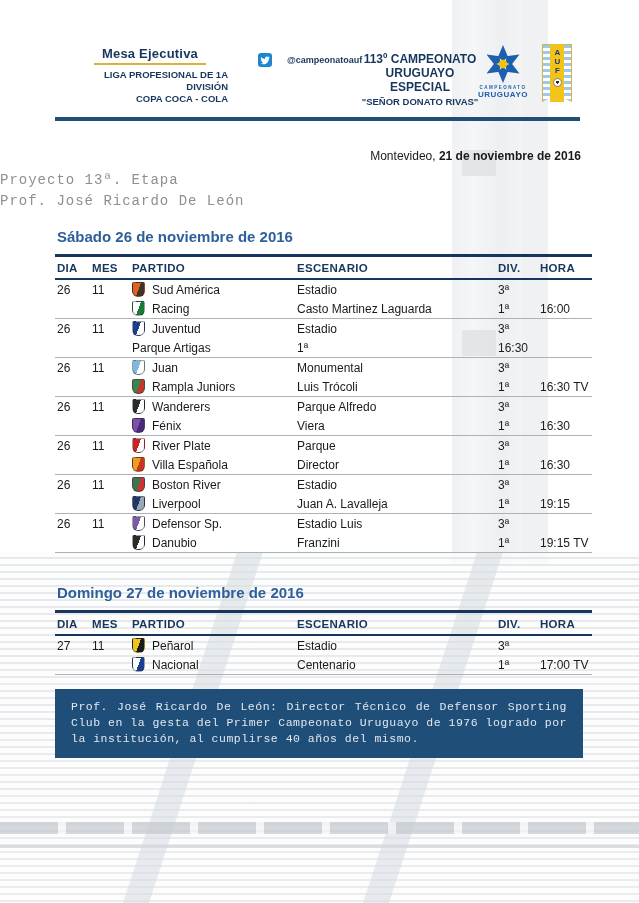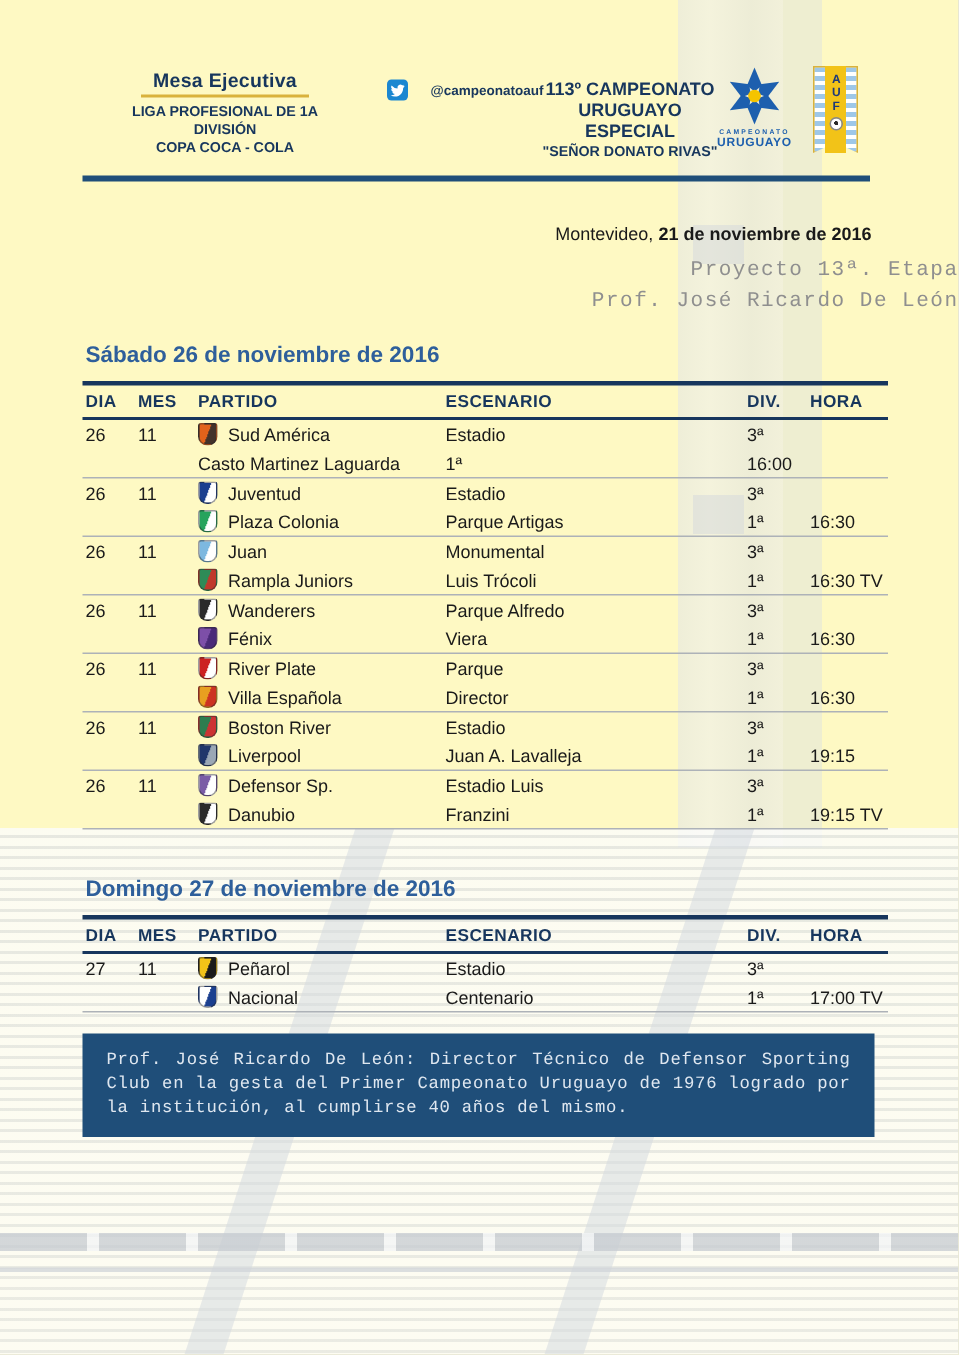--- a/index.html
+++ b/index.html
@@ -1,18 +1,18 @@
 <!DOCTYPE html>
 <html><head>
 <meta charset="utf-8">
 <style>
   html,body{margin:0;padding:0;background:#d8dadd;}
   .page{
     position:relative;width:639px;height:903px;margin:0 auto;
-    background:#fef9c3;overflow:hidden;
+    background:#ffffff;overflow:hidden;
     font-family:"Liberation Sans",sans-serif;color:#222;
   }
   
   .wm{position:absolute;pointer-events:none;}
   .wm-tower{
     left:452px;top:0;width:70px;height:565px;opacity:.55;
     background:linear-gradient(90deg,#e2e5e9 0,#eceef1 30%,#dfe2e6 70%,#e8eaed 100%);
   }
   .wm-tower-shadow{left:522px;top:0;width:26px;height:565px;background:#dcdfe3;opacity:.45;}
   .wm-tower-notch{left:462px;width:34px;height:26px;background:#d3d7db;opacity:.5;}
@@ -26,21 +26,21 @@
   .wm-adband{
     left:0;top:822px;width:639px;height:12px;opacity:.75;
     background:repeating-linear-gradient(90deg,#c6cbd1 0 58px,#f2f4f6 58px 66px);
   }
   .wm-rail{left:0;top:845px;width:639px;height:3px;background:#d2d6da;opacity:.8;}
 
   
   .org{position:absolute;left:72px;top:46px;width:156px;text-align:center;color:#17365d;}
   .org-title{font-size:13px;font-weight:bold;letter-spacing:.2px;}
   .org-underline{width:112px;height:2px;background:#d9b23c;margin:2px auto 4px auto;}
-  .org-line{font-size:9.5px;font-weight:600;line-height:12px;}
+  .org-line{font-size:9.5px;font-weight:600;line-height:12px;text-align:right;}
 
   .tw{position:absolute;left:258px;top:53px;display:flex;align-items:center;gap:15px;}
   .tw-icon{width:14px;height:14px;border-radius:3px;background:#1b87d1;display:flex;align-items:center;justify-content:center;}
   .tw-icon svg{width:10px;height:10px;fill:#fff;}
   .tw-handle{font-size:9px;font-weight:bold;color:#17365d;}
 
   .champ{position:absolute;left:360px;top:52px;width:120px;text-align:center;color:#17365d;}
   .champ-l1,.champ-l2{font-size:12px;font-weight:bold;line-height:14px;}
   .champ-l3{font-size:9.5px;font-weight:600;margin-top:2px;}
 
@@ -66,21 +66,21 @@
   }
   .auf-ball{width:9px;height:9px;border-radius:50%;margin-top:3px;
     background:radial-gradient(circle at 50% 45%,#2b2b2b 26%,#ffffff 28%);
     border:1px solid #888;box-sizing:border-box;}
 
   .rule{position:absolute;left:55px;top:117px;width:525px;height:4px;background:#1f4e79;}
 
   
   .dateline{position:absolute;right:58px;top:149px;font-size:12px;color:#1a1a1a;}
   .dateline b{font-weight:bold;}
-  .project{position:absolute;left:0;top:170px;width:639px;text-align:right;
+  .project{position:absolute;left:0;top:170px;width:639px;text-align:left;
     font-family:"Liberation Mono","DejaVu Sans Mono",monospace;
     font-size:14px;line-height:21px;color:#8f8f8f;letter-spacing:1px;}
 
   
   .sections{position:absolute;left:55px;top:228px;width:538px;}
   .section{margin-bottom:0;}
   .section-title{font-size:15px;font-weight:bold;color:#2e5f9b;margin:0 0 9px 2px;}
   .table{width:537px;}
   .t-head{
     display:grid;grid-template-columns:35px 40px 165px 201px 42px 54px;
@@ -196,20 +196,24 @@
         <span class="crest" style="background: linear-gradient(110deg, rgb(226, 98, 27) 50%, rgb(67, 50, 42) 50%);"></span>
         <span>Sud América</span>
       </div>
       <div>Estadio</div>
       <div>3ª</div>
       <div></div>
     </div>
     <div class="t-row">
       <div></div>
       <div></div>
+      <div class="teamcell">
+        <span class="crest" style="background: linear-gradient(110deg, rgb(255, 255, 255) 50%, rgb(26, 122, 60) 50%);"></span>
+        <span>Racing</span>
+      </div>
       <div>Casto Martinez Laguarda</div>
       <div>1ª</div>
       <div>16:00</div>
     </div>
   </div>
 
   <div class="pair">
     <div class="t-row">
       <div>26</div>
       <div>11</div>
@@ -217,24 +221,20 @@
         <span class="crest" style="background: linear-gradient(110deg, rgb(27, 63, 143) 50%, rgb(255, 255, 255) 50%);"></span>
         <span>Juventud</span>
       </div>
       <div>Estadio</div>
       <div>3ª</div>
       <div></div>
     </div>
     <div class="t-row">
       <div></div>
       <div></div>
-      <div class="teamcell">
-        <span class="crest" style="background: linear-gradient(110deg, rgb(39, 163, 93) 50%, rgb(255, 255, 255) 50%);"></span>
-        <span>Plaza Colonia</span>
-      </div>
       <div>Parque Artigas</div>
       <div>1ª</div>
       <div>16:30</div>
     </div>
   </div>
 
   <div class="pair">
     <div class="t-row">
       <div>26</div>
       <div>11</div>

